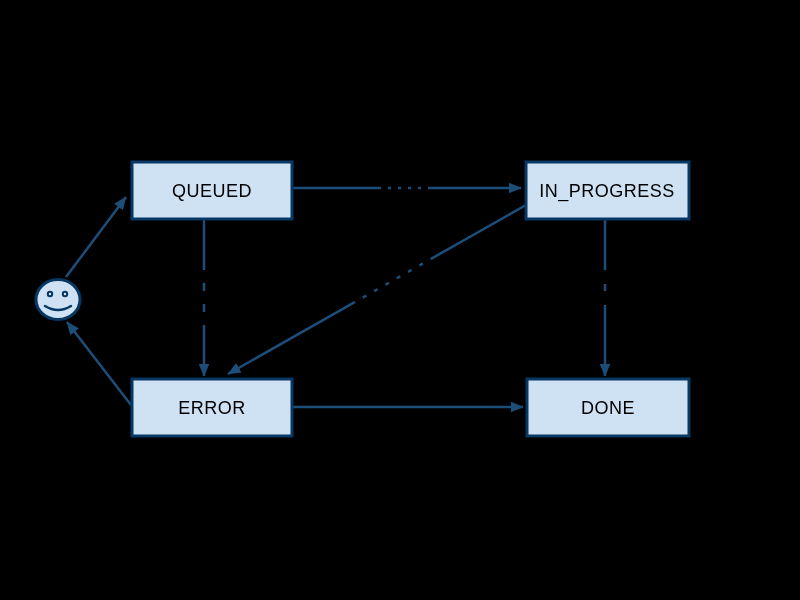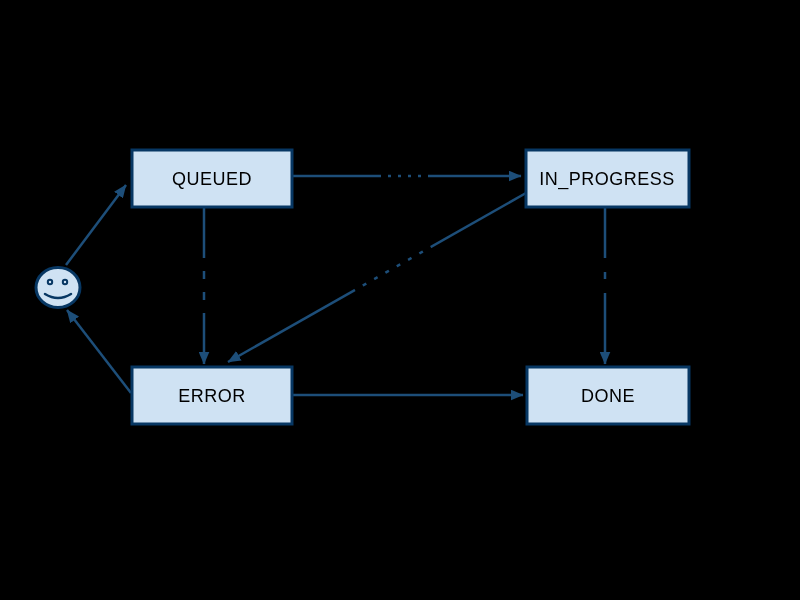--- a/index.html
+++ b/index.html
@@ -8,20 +8,21 @@
     width: 800px;
     height: 600px;
     background: #000000;
     overflow: hidden;
     font-family: "Liberation Sans", sans-serif;
   }
   .canvas-wrap {
     width: 800px;
     height: 528px;
     position: relative;
+    margin-top: 12px;
   }
   svg { display: block; }
   .node-rect {
     fill: #cfe2f3;
     stroke: #073763;
     stroke-width: 3;
   }
   .node-label {
     fill: #000000;
     font-family: "Liberation Sans", sans-serif;

